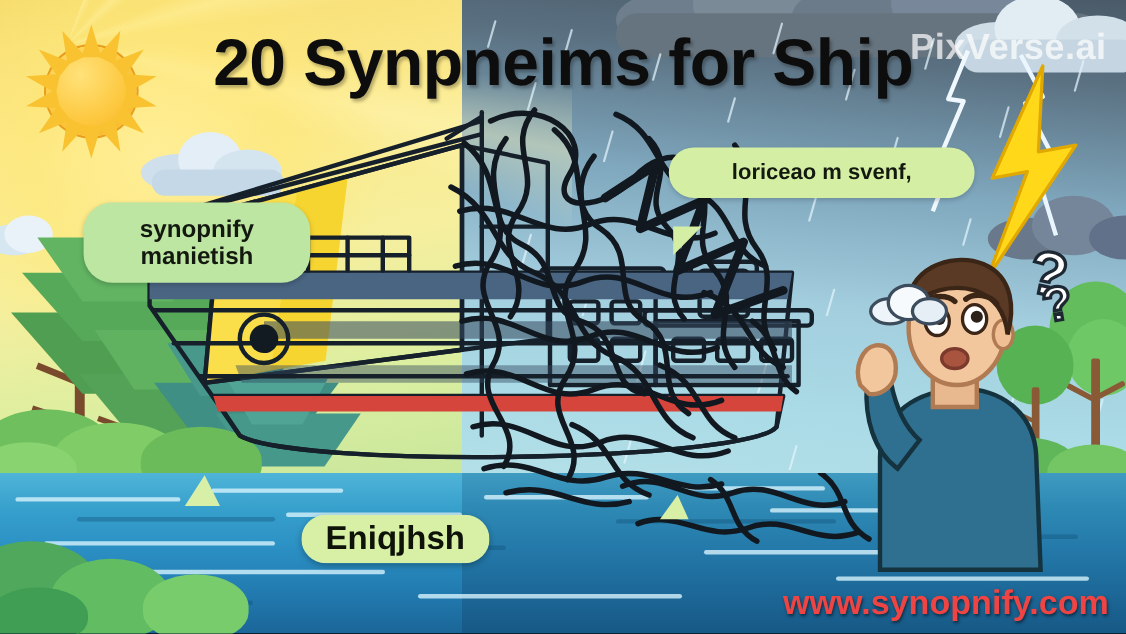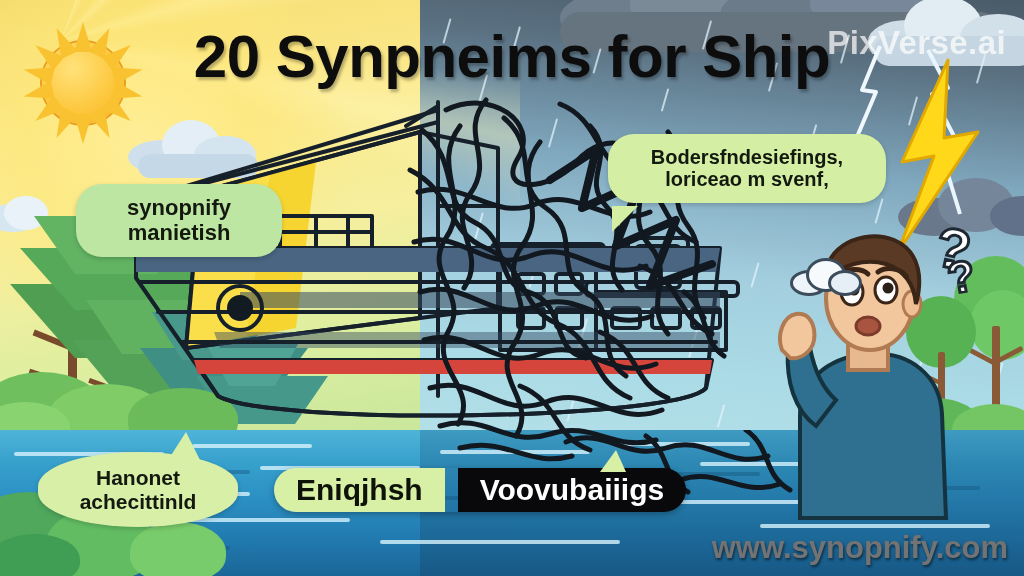--- a/index.html
+++ b/index.html
@@ -111,21 +111,21 @@
   .banner .seg1{
     background:#d7f0a6;color:#0e1208;display:flex;align-items:center;padding:0 22px;
     font-size:30px;font-weight:bold;
   }
   .banner .seg2{
     background:#09090b;color:#ffffff;display:flex;align-items:center;padding:0 22px;
     font-size:30px;font-weight:bold;
   }
   .url{
     position:absolute;right:16px;bottom:10px;
-    font-size:31px;font-weight:bold;color:#737373;
+    font-size:31px;font-weight:bold;color:#ef4444;
     text-shadow:1px 2px 3px rgba(0,0,0,.55);
   }
   .watermark{
     position:absolute;right:18px;top:24px;
     font-size:33px;font-weight:bold;color:rgba(255,255,255,.70);
     letter-spacing:.4px;
   }
   .qmark{
     position:absolute;font-weight:bold;color:#ffffff;
     -webkit-text-stroke:3px #1d2833;
@@ -438,33 +438,27 @@
   <div class="qmark" style="left:948px;top:252px;font-size:44px;transform:rotate(-10deg);">?</div>
 
   <div class="title">20 Synpneims for Ship</div>
 
   <div class="bubble lt" style="left:76px;top:184px;width:186px;padding:12px 10px;font-size:22px;">
     <div>synopnify</div>
     <div>manietish</div>
   </div>
 
   <div class="bubble rt" style="left:608px;top:134px;width:254px;padding:12px 12px;font-size:20px;">
-    <div>Bodersfndesiefings,</div>
     <div>loriceao m svenf,</div>
   </div>
   <div class="tail" style="left:612px;top:206px;border-left:0 solid transparent;border-right:26px solid transparent;border-top:26px solid #d4efa4;"></div>
 
-  <div class="bubble bl" style="left:38px;top:452px;width:180px;padding:14px 10px;font-size:21px;">
-    <div>Hanonet</div>
-    <div>achecittinld</div>
-  </div>
   <div class="tail" style="left:168px;top:432px;border-left:18px solid transparent;border-right:14px solid transparent;border-bottom:28px solid #d8efa8;"></div>
 
   <div class="banner">
     <div class="seg1">Eniqjhsh</div>
-    <div class="seg2">Voovubaiiigs</div>
   </div>
   <div class="tail" style="left:600px;top:450px;border-left:16px solid transparent;border-right:10px solid transparent;border-bottom:22px solid #d7f0a6;"></div>
 
   <div class="watermark">PixVerse.ai</div>
   <div class="url">www.synopnify.com</div>
 
 </div>
 
 </body></html>

